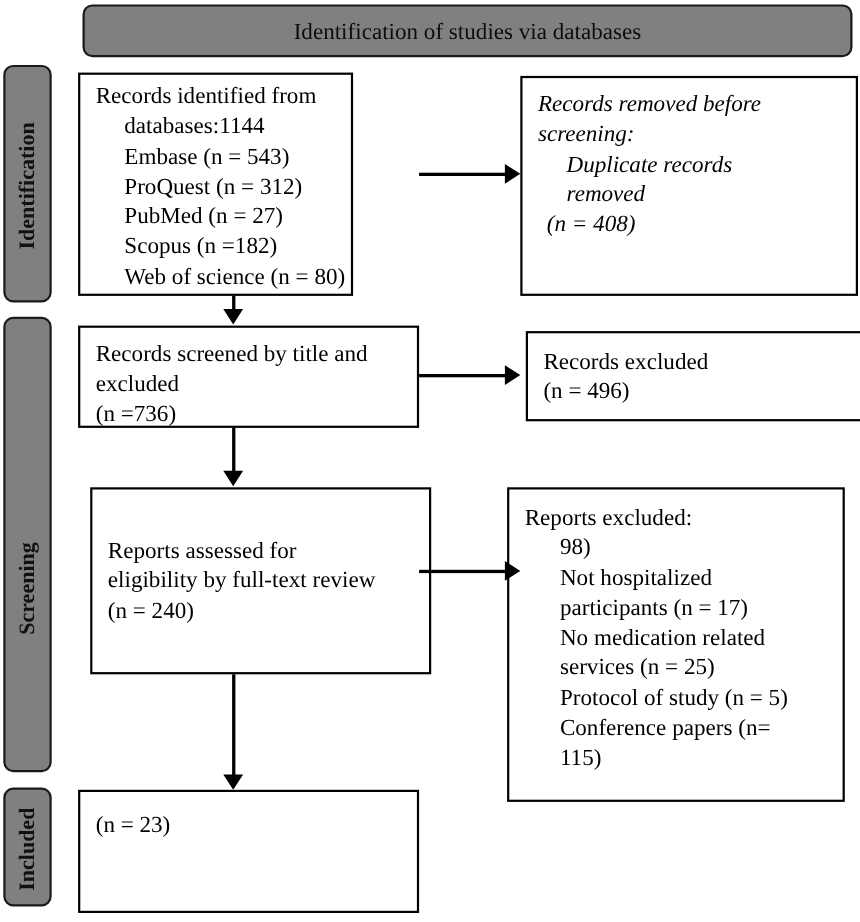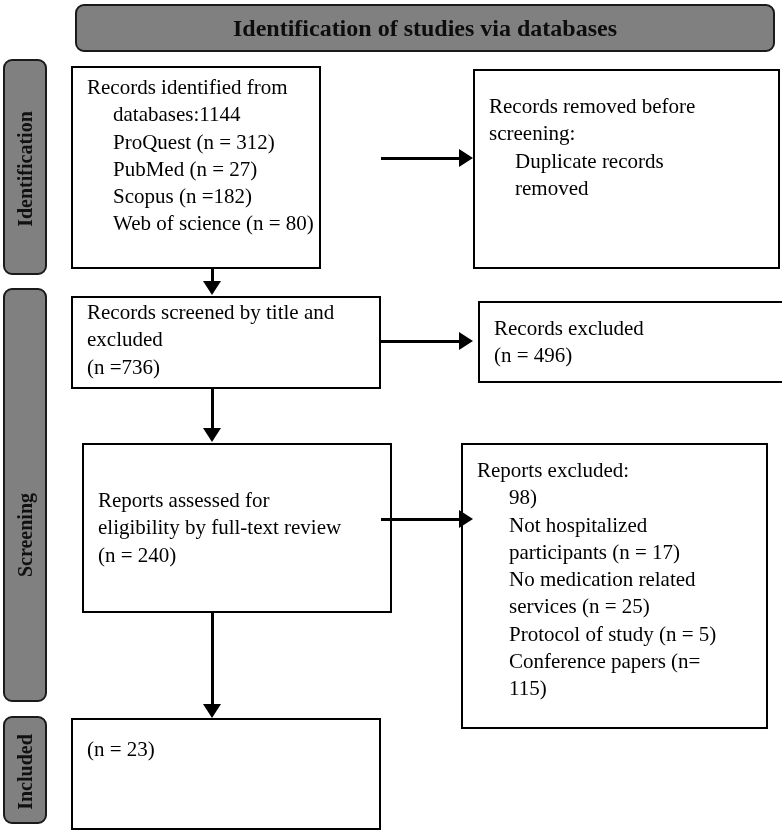--- a/index.html
+++ b/index.html
@@ -41,22 +41,22 @@
     position: absolute;
     background: #808080;
     border: 2px solid #1a1a1a;
     border-radius: 9px;
     box-sizing: border-box;
     display: flex;
     align-items: center;
     justify-content: center;
   }
   .header-band-text {
-    font-weight: bold;
-    font-size: 24px;
+    font-weight: normal;
+    font-size: 21px;
     color: #0d0d0d;
     text-align: left;
   }
 
   
   .flow-box {
     position: absolute;
     background: #ffffff;
     border: 2.5px solid #000000;
     box-sizing: border-box;
@@ -122,40 +122,42 @@
     <div class="phase-label" style="top:54px; transform: translate(-50%,-50%) rotate(-90deg);">Included</div>
   </div>
 
   <div class="header-band" style="left:75px; top:4px; width:700px; height:48px;">
     <span class="header-band-text">Identification of studies via databases</span>
   </div>
 
   <div class="flow-box vtop" style="left:71px; top:66px; width:250px; height:203px;">
     <div class="box-line">Records identified from</div>
     <div class="box-line indent-1">databases:1144</div>
+    <div class="box-line indent-1">Embase (n = 543)</div>
     <div class="box-line indent-1">ProQuest (n = 312)</div>
     <div class="box-line indent-1">PubMed (n = 27)</div>
     <div class="box-line indent-1">Scopus (n =182)</div>
     <div class="box-line indent-1">Web of science (n = 80)</div>
   </div>
 
-  <div class="flow-box vtop" style="left:473px; top:69px; width:307px; height:200px; padding-top:22px;">
+  <div class="flow-box vtop" style="left:473px; top:69px; width:307px; height:200px; padding-top:10px;font-style:italic;">
     <div class="box-line">Records removed before</div>
     <div class="box-line">screening:</div>
     <div class="box-line indent-1">Duplicate records</div>
     <div class="box-line indent-1">removed</div>
+    <div class="box-line indent-half">(n = 408)</div>
   </div>
 
   <div class="conn-h" style="left:381px; top:157px; width:80px;"></div>
   <div class="arrow-right" style="left:459px; top:149px;"></div>
 
   <div class="conn-v" style="left:211px; top:269px; height:16px;"></div>
   <div class="arrow-down" style="left:203px; top:281px;"></div>
 
-  <div class="flow-box vtop" style="left:71px; top:296px; width:310px; height:93px; padding-top:10px;justify-content:flex-end;">
+  <div class="flow-box vtop" style="left:71px; top:296px; width:310px; height:93px; padding-top:10px;">
     <div class="box-line">Records screened by title and</div>
     <div class="box-line">excluded</div>
     <div class="box-line">(n =736)</div>
   </div>
 
   <div class="flow-box vcenter" style="left:478px; top:301px; width:344px; height:82px;">
     <div class="box-line">Records excluded</div>
     <div class="box-line">(n = 496)</div>
   </div>
 

